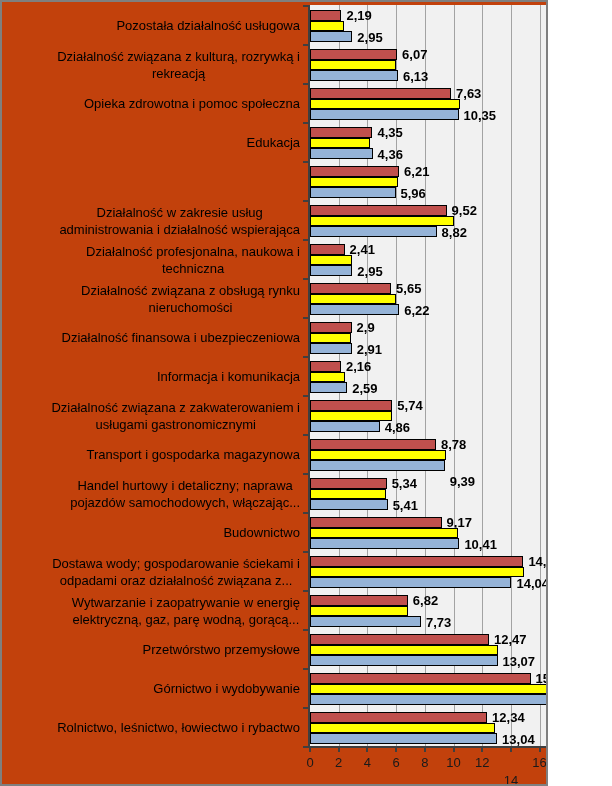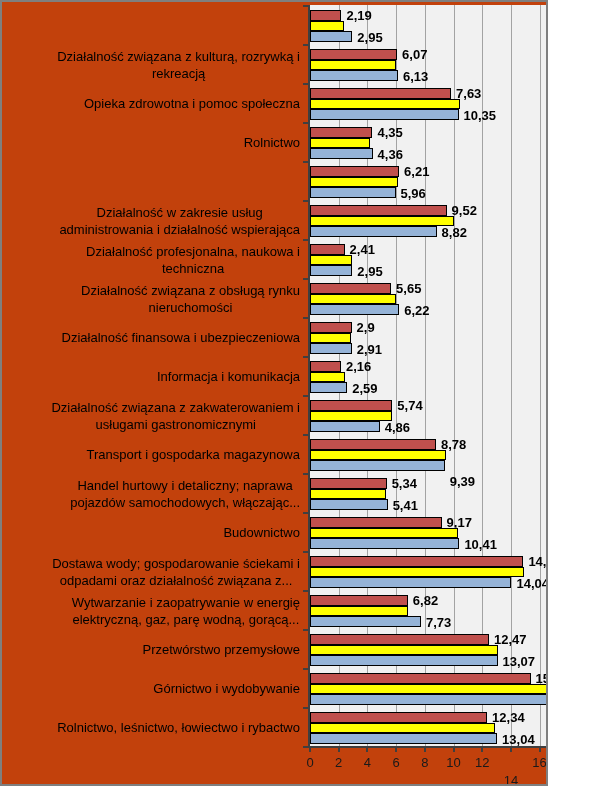--- a/index.html
+++ b/index.html
@@ -51,20 +51,23 @@
     <div class="gridline" style="left: 508.9px; top: 3px; height: 742px;"></div>
     <div class="gridline" style="left: 537.6px; top: 3px; height: 742px;"></div>
     <div class="gridline" style="left: 566.3px; top: 3px; height: 742px;"></div>
     <div class="gridline" style="left: 595px; top: 3px; height: 742px;"></div>
     <div class="tick-cat" style="left: 301px; top: 3px;"></div>
     <div class="bar" style="left: 308px; top: 7.8px; width: 31.4265px; height: 10.8px; background: rgb(192, 80, 77);"></div>
     <div class="bar" style="left: 308px; top: 18.6px; width: 34.44px; height: 10.8px; background: rgb(255, 255, 0);"></div>
     <div class="bar" style="left: 308px; top: 29.4px; width: 42.3325px; height: 10.8px; background: rgb(149, 179, 215);"></div>
     <div class="val-label" style="left: 344.426px; top: 13.2px;">2,19</div>
     <div class="val-label" style="left: 355.332px; top: 34.8px;">2,95</div>
+    <div class="cat-label" style="left: 4px; top: 4px; width: 294px; height: 39px;">
+      <div>Pozostała działalność usługowa</div>
+    </div>
     <div class="tick-cat" style="left: 301px; top: 42px;"></div>
     <div class="bar" style="left: 308px; top: 46.8px; width: 87.1045px; height: 10.8px; background: rgb(192, 80, 77);"></div>
     <div class="bar" style="left: 308px; top: 57.6px; width: 86.1px; height: 10.8px; background: rgb(255, 255, 0);"></div>
     <div class="bar" style="left: 308px; top: 68.4px; width: 87.9655px; height: 10.8px; background: rgb(149, 179, 215);"></div>
     <div class="val-label" style="left: 400.104px; top: 52.2px;">6,07</div>
     <div class="val-label" style="left: 400.966px; top: 73.8px;">6,13</div>
     <div class="cat-label" style="left: 4px; top: 43px; width: 294px; height: 39px;">
       <div>Działalność związana z kulturą, rozrywką i<br>rekreacją</div>
     </div>
     <div class="tick-cat" style="left: 301px; top: 81px;"></div>
@@ -76,21 +79,21 @@
     <div class="cat-label" style="left: 4px; top: 82px; width: 294px; height: 39px;">
       <div>Opieka zdrowotna i pomoc społeczna</div>
     </div>
     <div class="tick-cat" style="left: 301px; top: 120px;"></div>
     <div class="bar" style="left: 308px; top: 124.8px; width: 62.4225px; height: 10.8px; background: rgb(192, 80, 77);"></div>
     <div class="bar" style="left: 308px; top: 135.6px; width: 60.27px; height: 10.8px; background: rgb(255, 255, 0);"></div>
     <div class="bar" style="left: 308px; top: 146.4px; width: 62.566px; height: 10.8px; background: rgb(149, 179, 215);"></div>
     <div class="val-label" style="left: 375.423px; top: 130.2px;">4,35</div>
     <div class="val-label" style="left: 375.566px; top: 151.8px;">4,36</div>
     <div class="cat-label" style="left: 4px; top: 121px; width: 294px; height: 39px;">
-      <div>Rolnictwo</div>
+      <div>Edukacja</div>
     </div>
     <div class="tick-cat" style="left: 301px; top: 159px;"></div>
     <div class="bar" style="left: 308px; top: 163.8px; width: 89.1135px; height: 10.8px; background: rgb(192, 80, 77);"></div>
     <div class="bar" style="left: 308px; top: 174.6px; width: 87.535px; height: 10.8px; background: rgb(255, 255, 0);"></div>
     <div class="bar" style="left: 308px; top: 185.4px; width: 85.526px; height: 10.8px; background: rgb(149, 179, 215);"></div>
     <div class="val-label" style="left: 402.113px; top: 169.2px;">6,21</div>
     <div class="val-label" style="left: 398.526px; top: 190.8px;">5,96</div>
     <div class="tick-cat" style="left: 301px; top: 198px;"></div>
     <div class="bar" style="left: 308px; top: 202.8px; width: 136.612px; height: 10.8px; background: rgb(192, 80, 77);"></div>
     <div class="bar" style="left: 308px; top: 213.6px; width: 144.218px; height: 10.8px; background: rgb(255, 255, 0);"></div>

